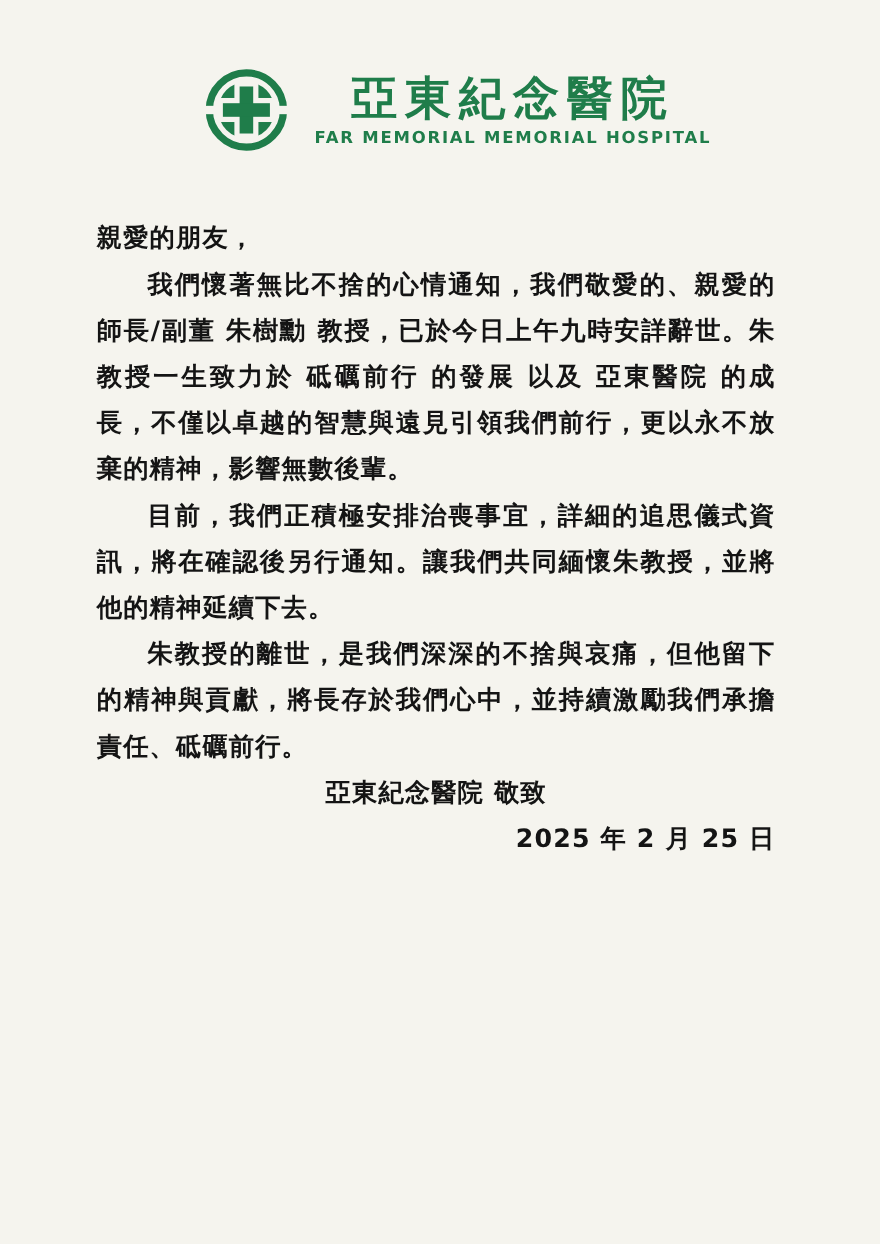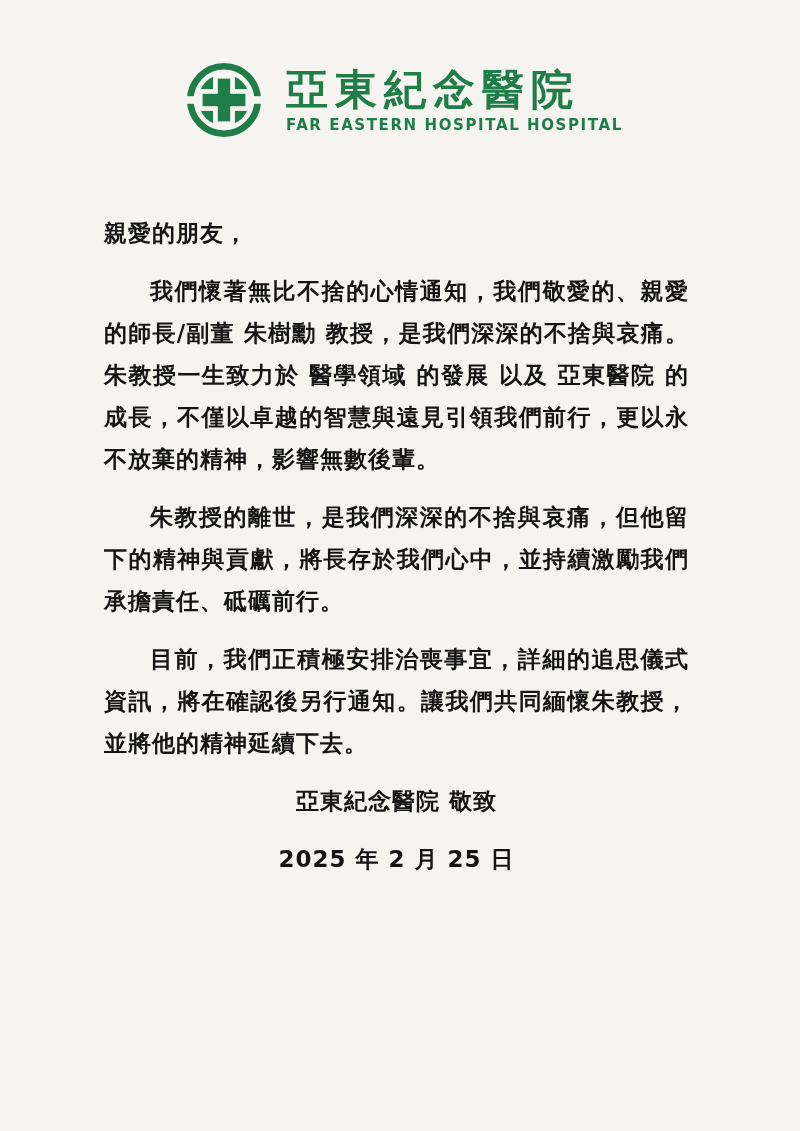--- a/index.html
+++ b/index.html
@@ -32,21 +32,21 @@
     gap: 24px;
   }
   .logo-mark {
     width: 76px;
     height: 76px;
     flex: 0 0 auto;
   }
   .logo-text {
     display: flex;
     flex-direction: column;
-    align-items: flex-start;
+    align-items: center;
   }
   .logo-cn {
     font-size: 42px;
     line-height: 46px;
     font-weight: 700;
     letter-spacing: 7px;
     color: #1f7d4a;
     font-family: "DejaVu Serif", "Liberation Serif", serif;
     white-space: nowrap;
   }
@@ -66,39 +66,39 @@
     top: 196px;
     left: 0;
     width: 800px;
     box-sizing: border-box;
     padding: 0 95px 0 88px;
     font-size: 23px;
     line-height: 42px;
     font-weight: 700;
     letter-spacing: 1px;
   }
-  .letter p { margin: 16px; }
+  .letter p { margin: 0; }
   .salutation {
     margin-bottom: 14px;
   }
   .para {
     text-indent: 2em;
     text-align: justify;
     text-align-last: left;
     margin-bottom: 11px;
   }
   .closing {
     margin-top: 28px;
   }
   .signoff {
     margin-top: 40px;
     text-align: center;
   }
   .date {
-    text-align: center;
+    text-align: right;
   }
 </style>
 </head>
 <body>
 
 <div class="page">
 
   <header class="header">
     <div class="logo-mark">
       <svg viewBox="0 0 80 80" width="76" height="76" aria-hidden="true">
@@ -112,32 +112,32 @@
 
         <rect x="28.5" y="12" width="23" height="56" fill="#f5f4ee"></rect>
         <rect x="12" y="28.5" width="56" height="23" fill="#f5f4ee"></rect>
 
         <rect x="33.5" y="17.5" width="13" height="45" fill="#1f7d4a"></rect>
         <rect x="17.5" y="33.5" width="45" height="13" fill="#1f7d4a"></rect>
       </svg>
     </div>
     <div class="logo-text">
       <div class="logo-cn">亞東紀念醫院</div>
-      <div class="logo-en">FAR EASTERN HOSPITAL HOSPITAL</div>
+      <div class="logo-en">FAR MEMORIAL MEMORIAL HOSPITAL</div>
     </div>
   </header>
 
   <main class="letter">
     <p class="salutation">親愛的朋友，</p>
 
-    <p class="para">我們懷著無比不捨的心情通知，我們敬愛的、親愛的師長/副董 朱樹勳 教授，是我們深深的不捨與哀痛。朱教授一生致力於 醫學領域 的發展 以及 亞東醫院 的成長，不僅以卓越的智慧與遠見引領我們前行，更以永不放棄的精神，影響無數後輩。</p>
+    <p class="para">我們懷著無比不捨的心情通知，我們敬愛的、親愛的師長/副董 朱樹勳 教授，已於今日上午九時安詳辭世。朱教授一生致力於 砥礪前行 的發展 以及 亞東醫院 的成長，不僅以卓越的智慧與遠見引領我們前行，更以永不放棄的精神，影響無數後輩。</p>
+
+    <p class="para">目前，我們正積極安排治喪事宜，詳細的追思儀式資訊，將在確認後另行通知。讓我們共同緬懷朱教授，並將他的精神延續下去。</p>
 
     <p class="para">朱教授的離世，是我們深深的不捨與哀痛，但他留下的精神與貢獻，將長存於我們心中，並持續激勵我們承擔責任、砥礪前行。</p>
-
-    <p class="para">目前，我們正積極安排治喪事宜，詳細的追思儀式資訊，將在確認後另行通知。讓我們共同緬懷朱教授，並將他的精神延續下去。</p>
 
 
     <p class="signoff">亞東紀念醫院 敬致</p>
 
     <p class="date">2025 年 2 月 25 日</p>
   </main>
 
 </div>
 
 </body></html>

